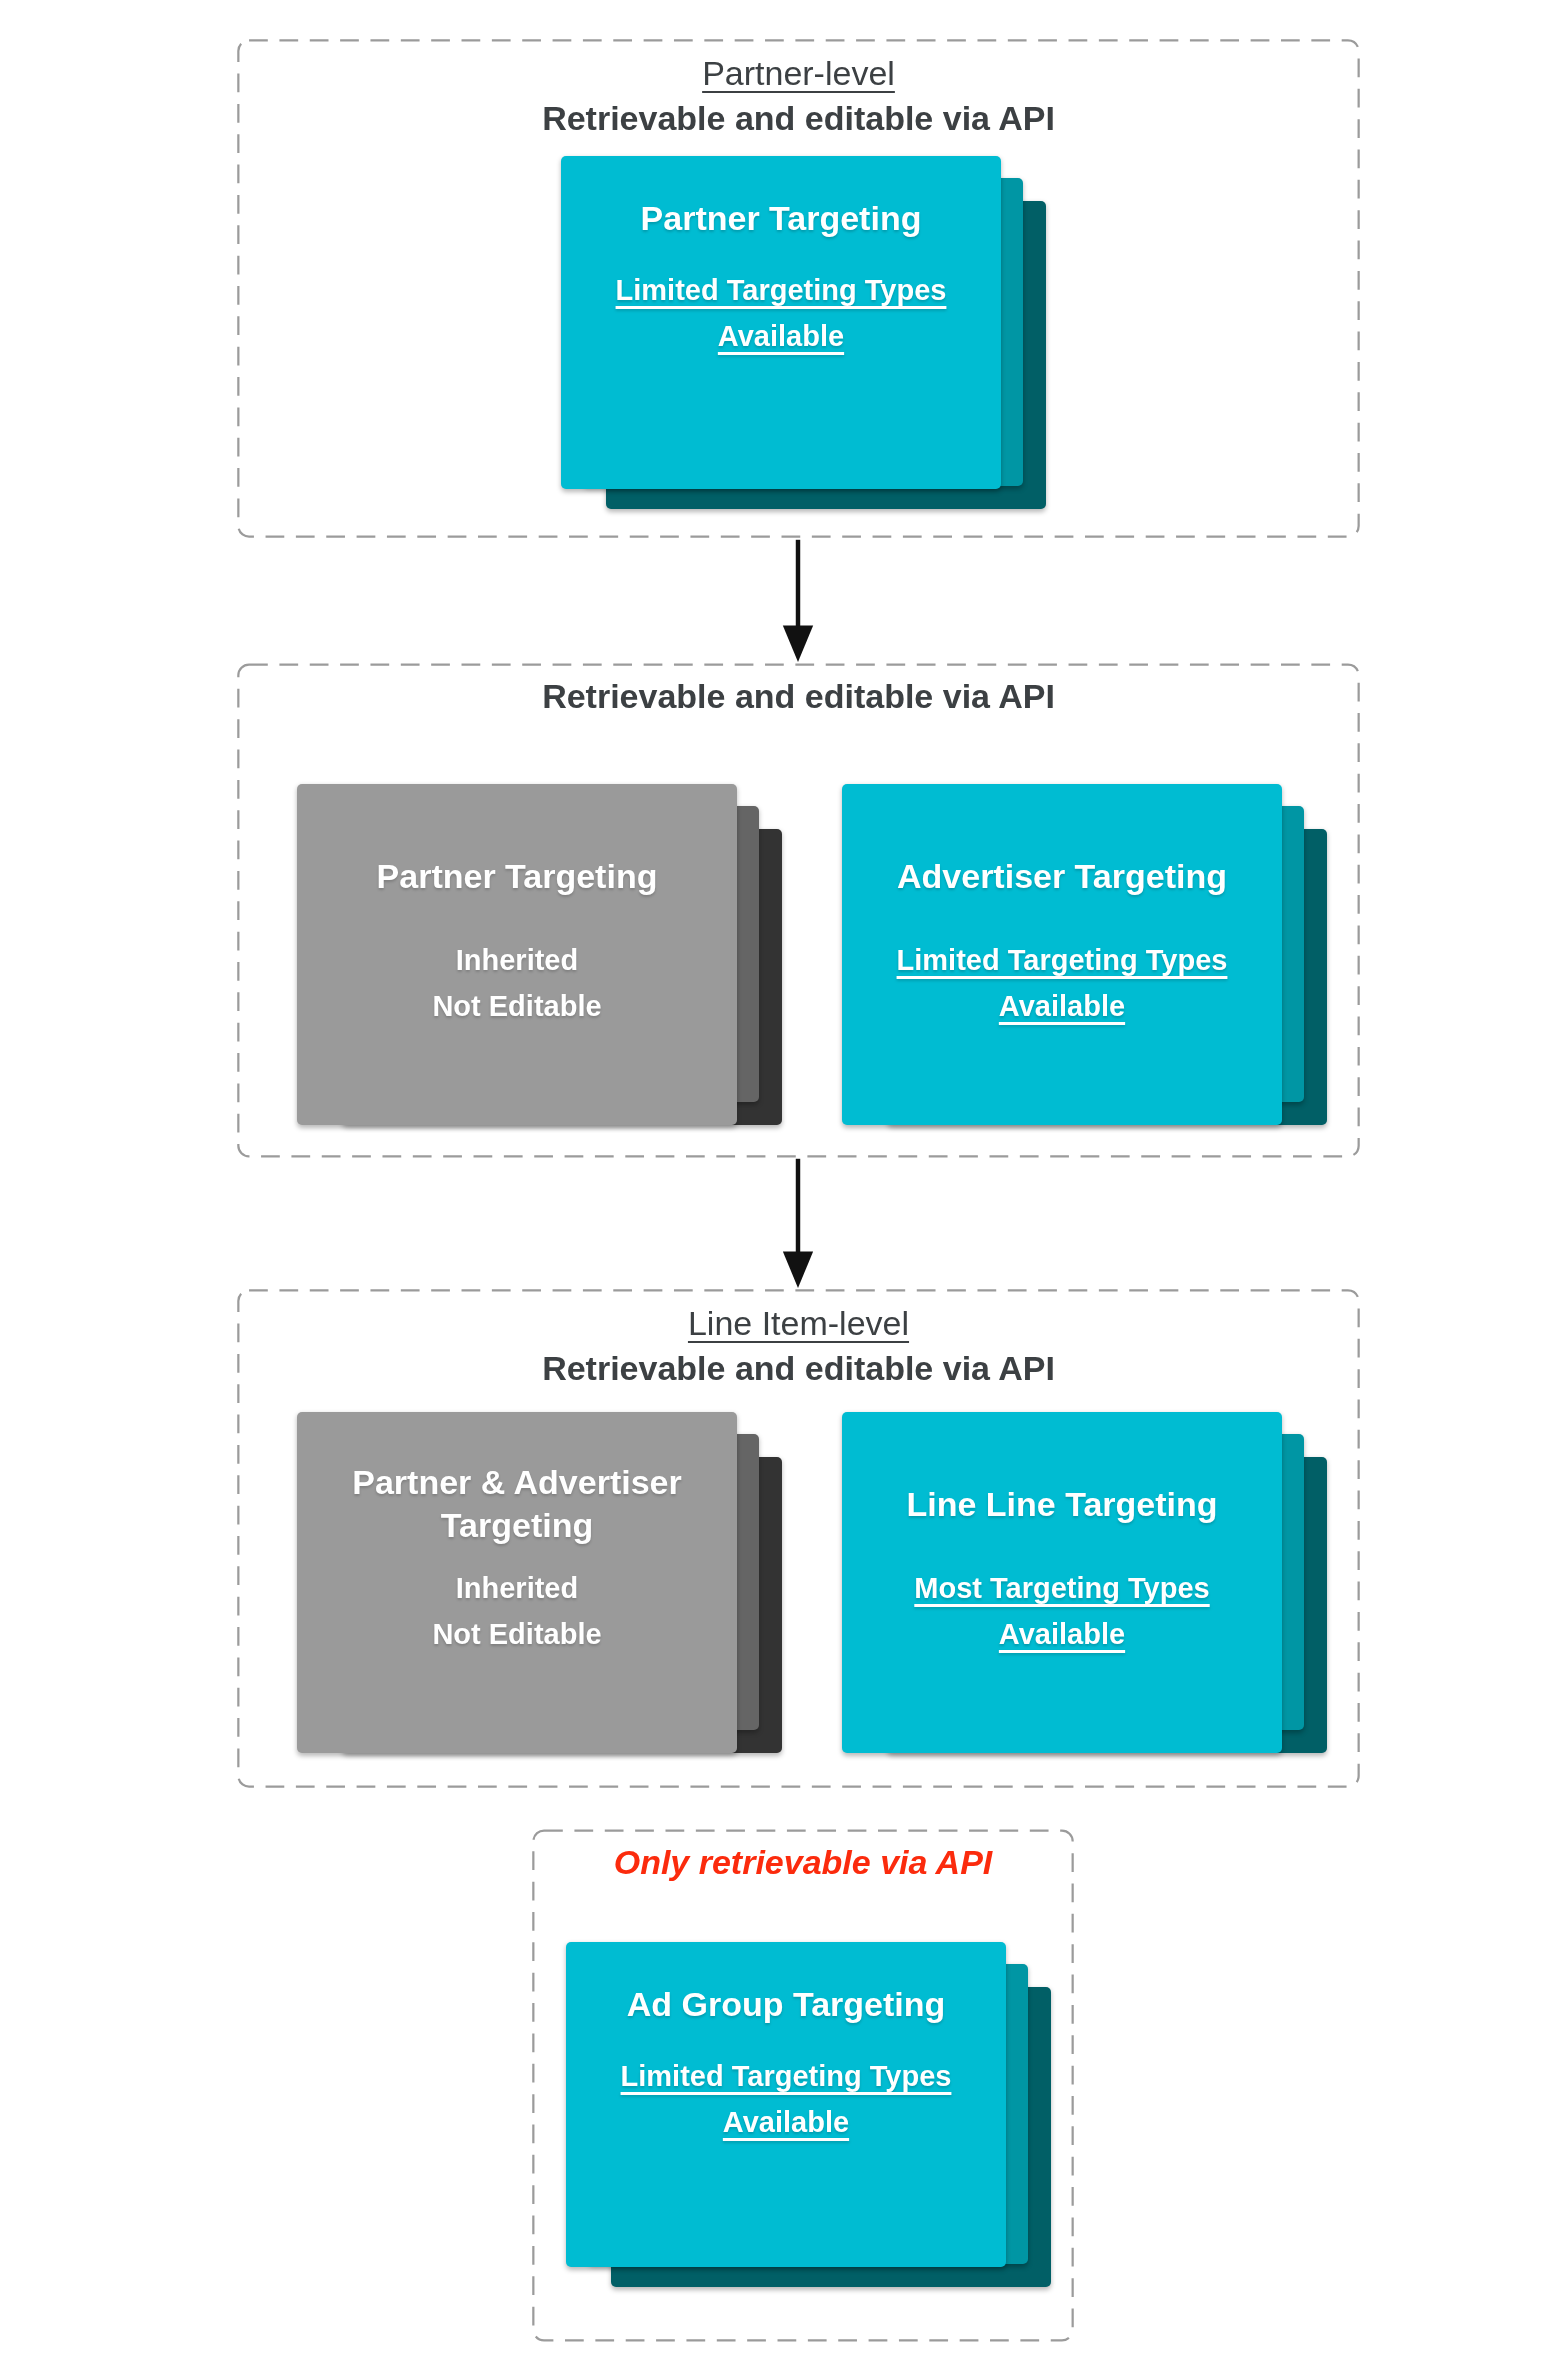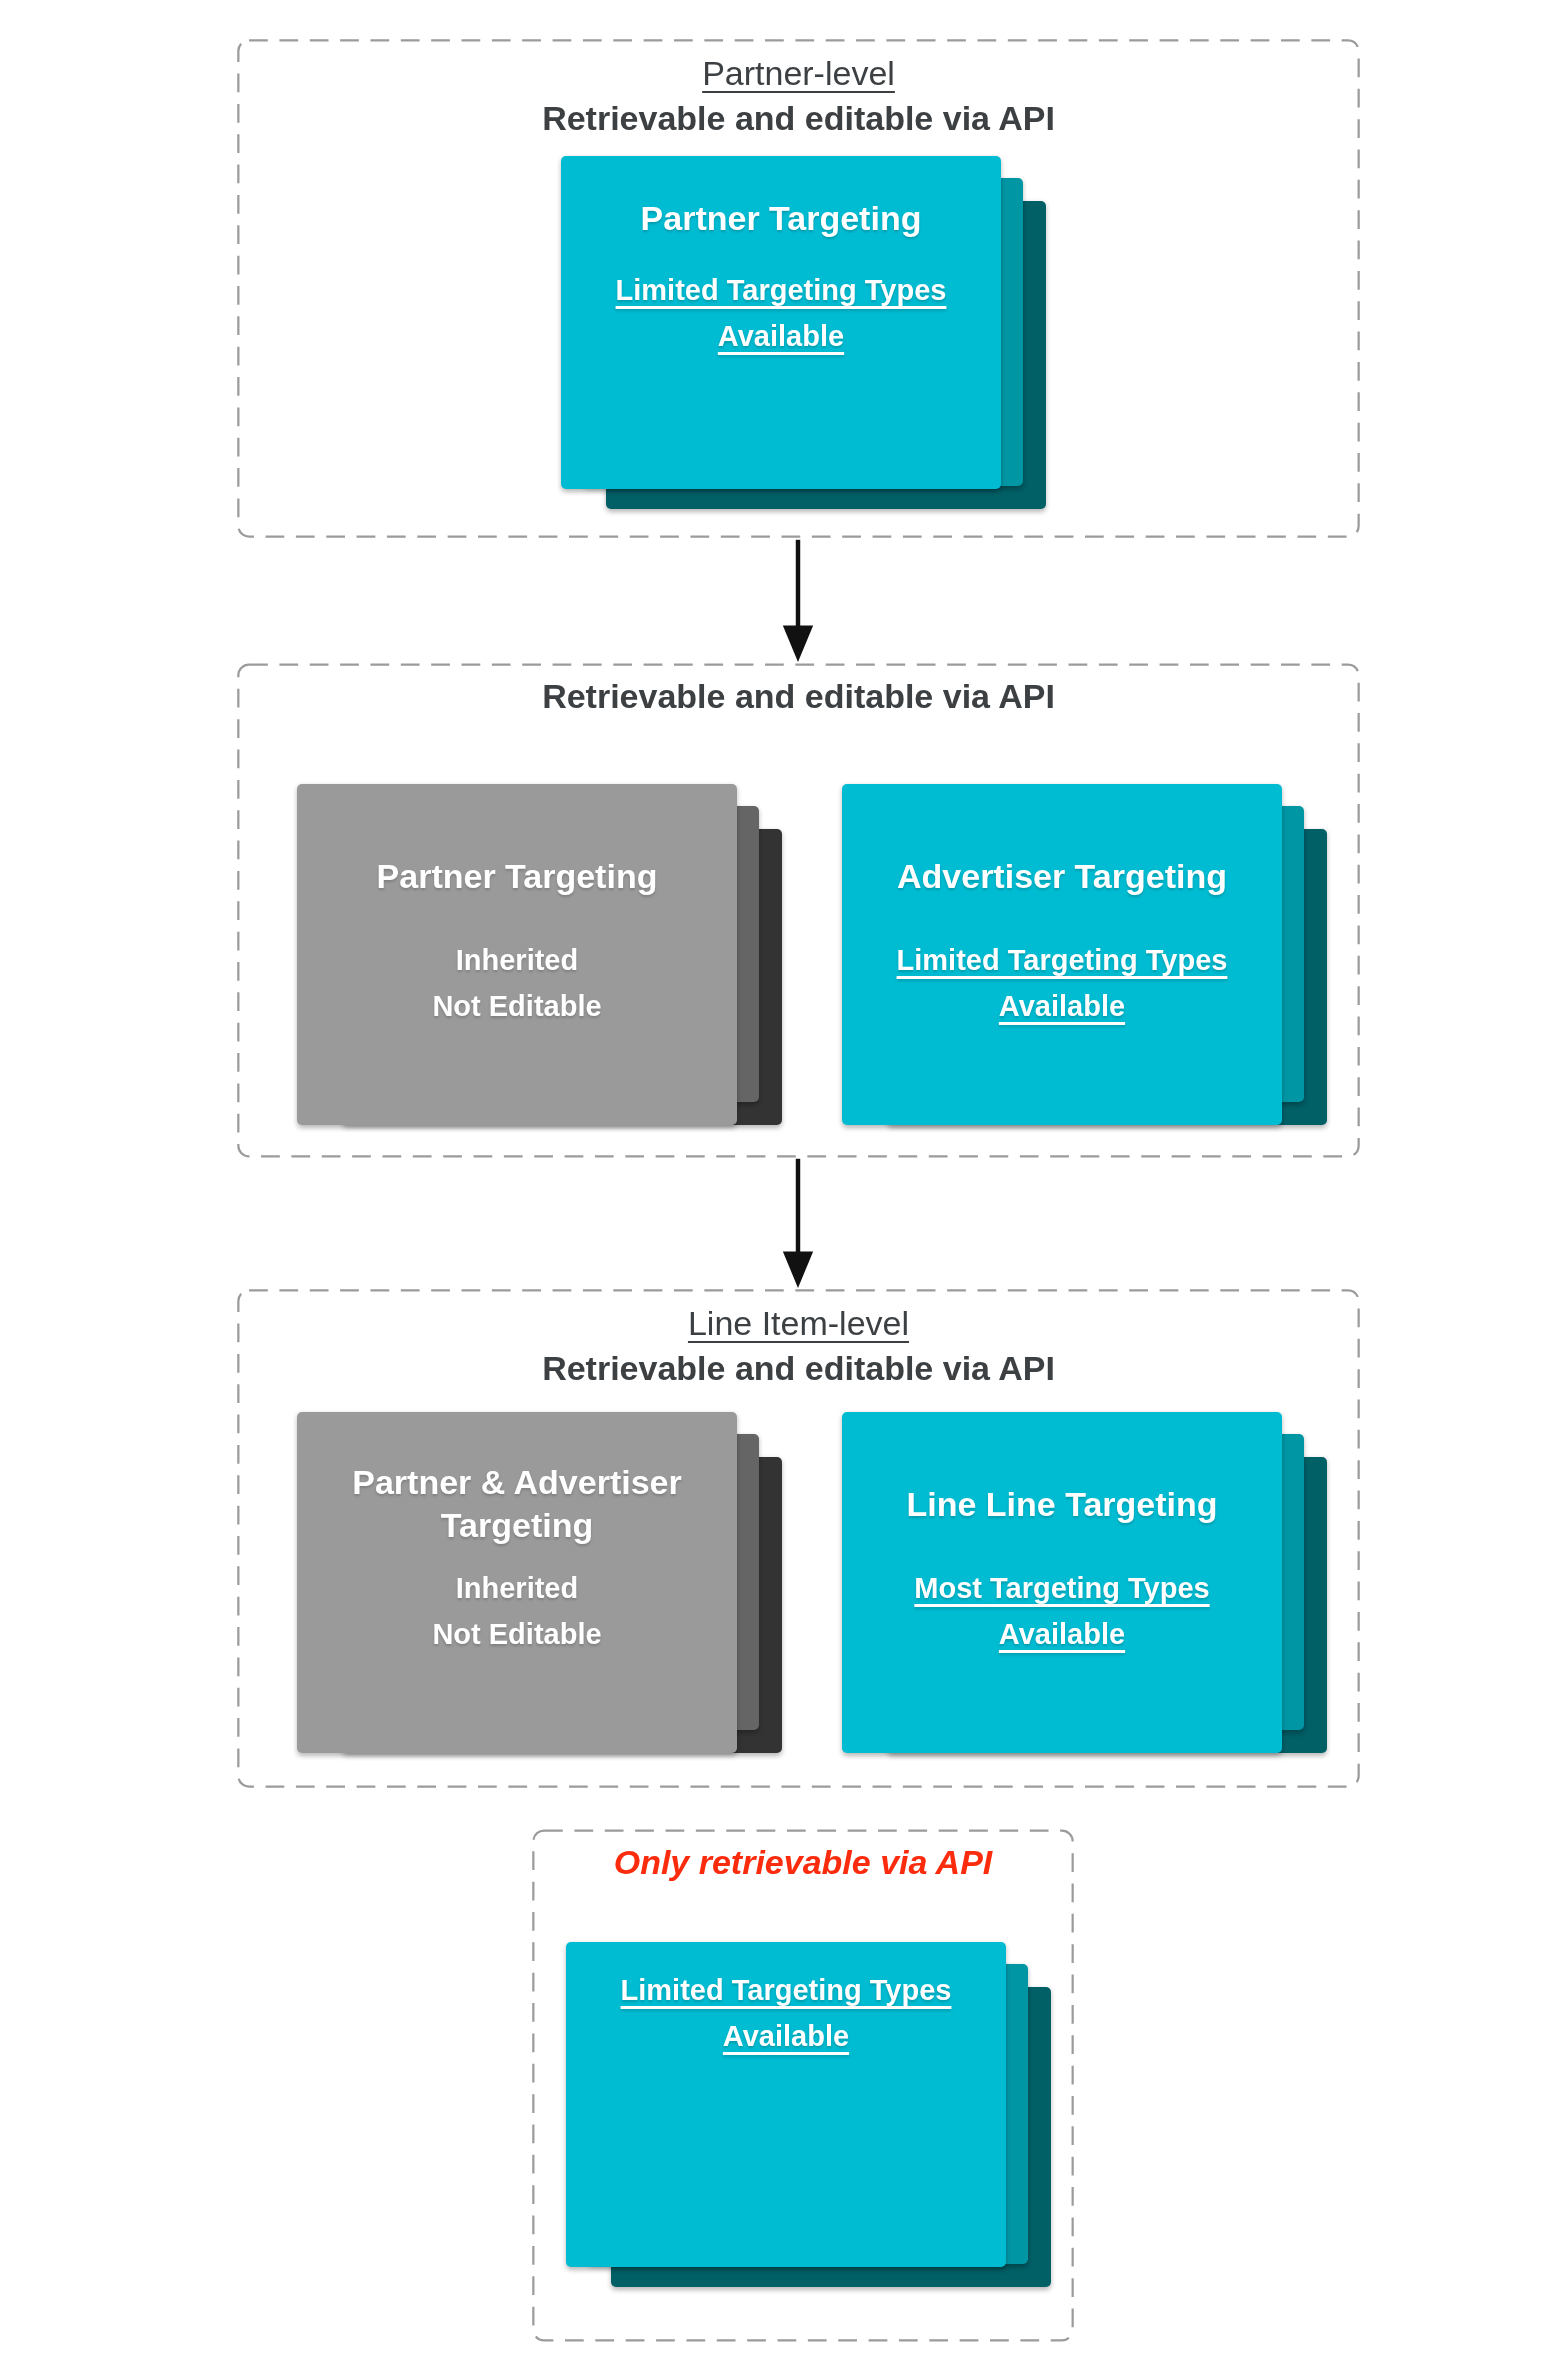--- a/index.html
+++ b/index.html
@@ -140,20 +140,21 @@
     <svg class="dash-rect" width="542" height="513" viewBox="0 0 607 574">
       <rect x="1.5" y="1.5" width="604" height="571" rx="12" fill="none" stroke="#9b9b9b" stroke-width="2.5" stroke-dasharray="21 13"></rect>
     </svg>
     <div class="panel-head">
       <div class="level-subtitle red">Only retrievable via API</div>
     </div>
     <div class="stack tall cyan" style="left:34px;top:113px;width:485px;height:345px">
       <div class="layer back" style="width:440px;height:300px"></div>
       <div class="layer mid" style="width:440px;height:300px"></div>
       <div class="layer front" style="width:440px;height:300px">
+        <div class="card-title">Ad Group Targeting</div>
         <div class="card-body underlined">
           <span>Limited Targeting Types</span><br>
           <span>Available</span>
         </div>
       </div>
     </div>
   </section>
 
 </div>
 

